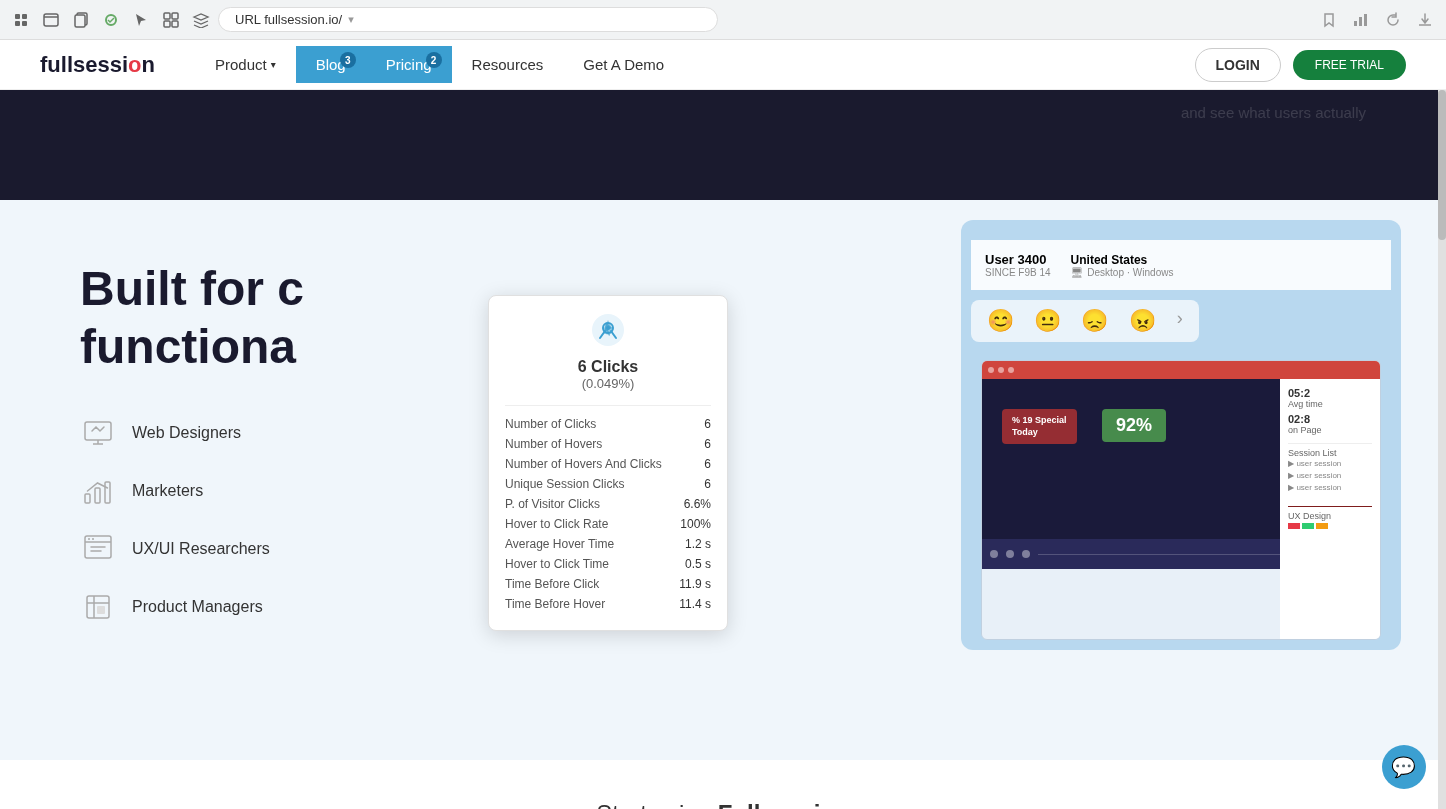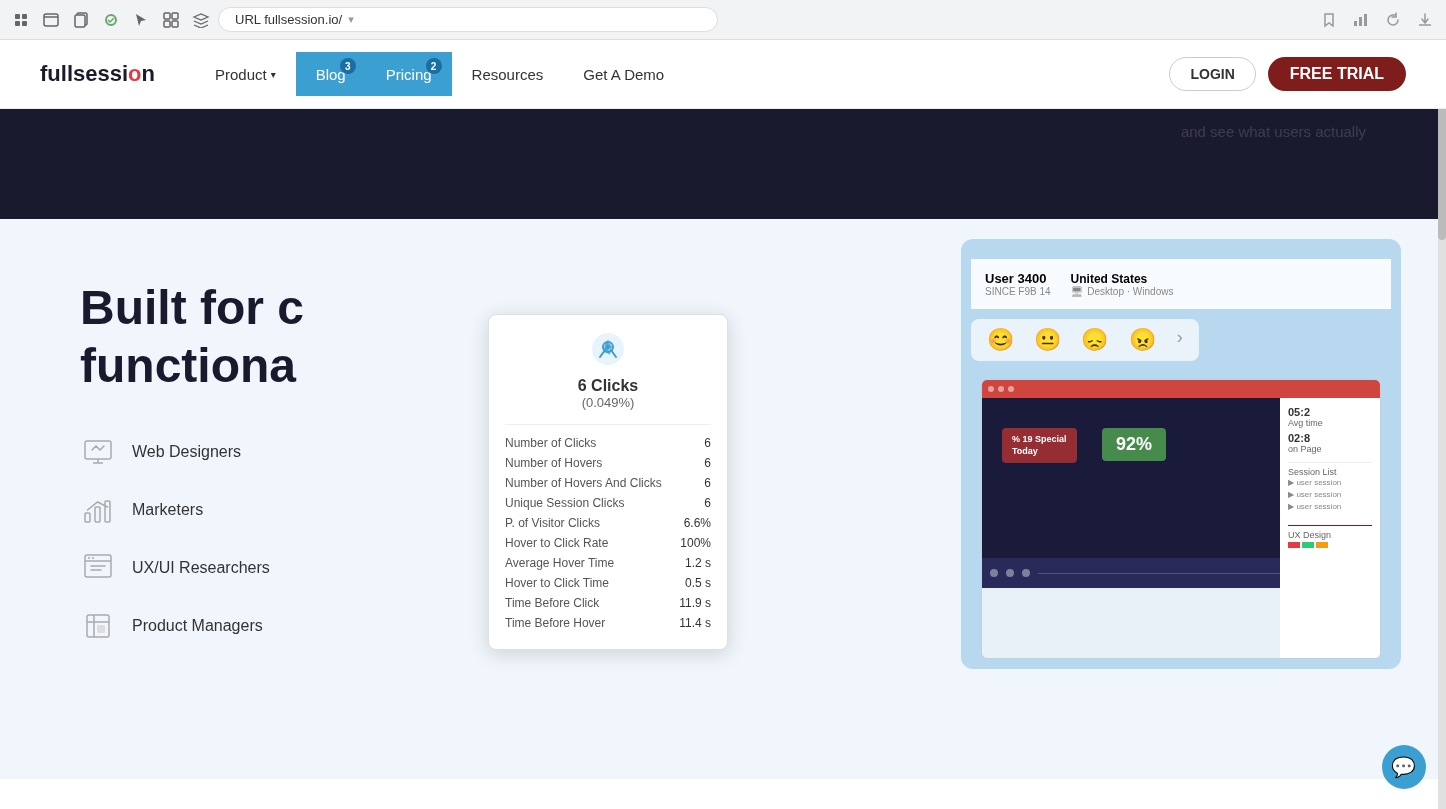--- a/index.html
+++ b/index.html
@@ -35,24 +35,24 @@
       display: flex;
       align-items: center;
       gap: 6px;
     }
     .address-bar-arrow { color: #999; font-size: 11px; }
     .browser-right-icons { display: flex; gap: 14px; margin-left: auto; color: #666; font-size: 16px; }
 
     
     .site-header {
       background: #fff;
-      height: 69px;
-      display: flex;
-      align-items: center;
-      padding: 12px 40px;
+      height: 50px;
+      display: flex;
+      align-items: center;
+      padding: 6px 40px;
       border-bottom: 1px solid #eee;
       position: relative;
       z-index: 100;
     }
     .logo {
       font-size: 22px;
       font-weight: 700;
       color: #1a1a2e;
       margin-right: 40px;
       display: flex;
@@ -112,24 +112,24 @@
       border-radius: 25px;
       background: #fff;
       font-size: 14px;
       font-weight: 600;
       color: #333;
       cursor: pointer;
     }
     .btn-free-trial {
       padding: 8px 22px;
       border-radius: 25px;
-      background: #7f1d1d;
+      background: #15803d;
       color: #fff;
-      font-size: 16px;
-      font-weight: 700;
+      font-size: 12px;
+      font-weight: 400;
       cursor: pointer;
       border: none;
     }
 
     
     .hero-band {
       background: #1a1a2e;
       height: 110px;
       position: relative;
     }

